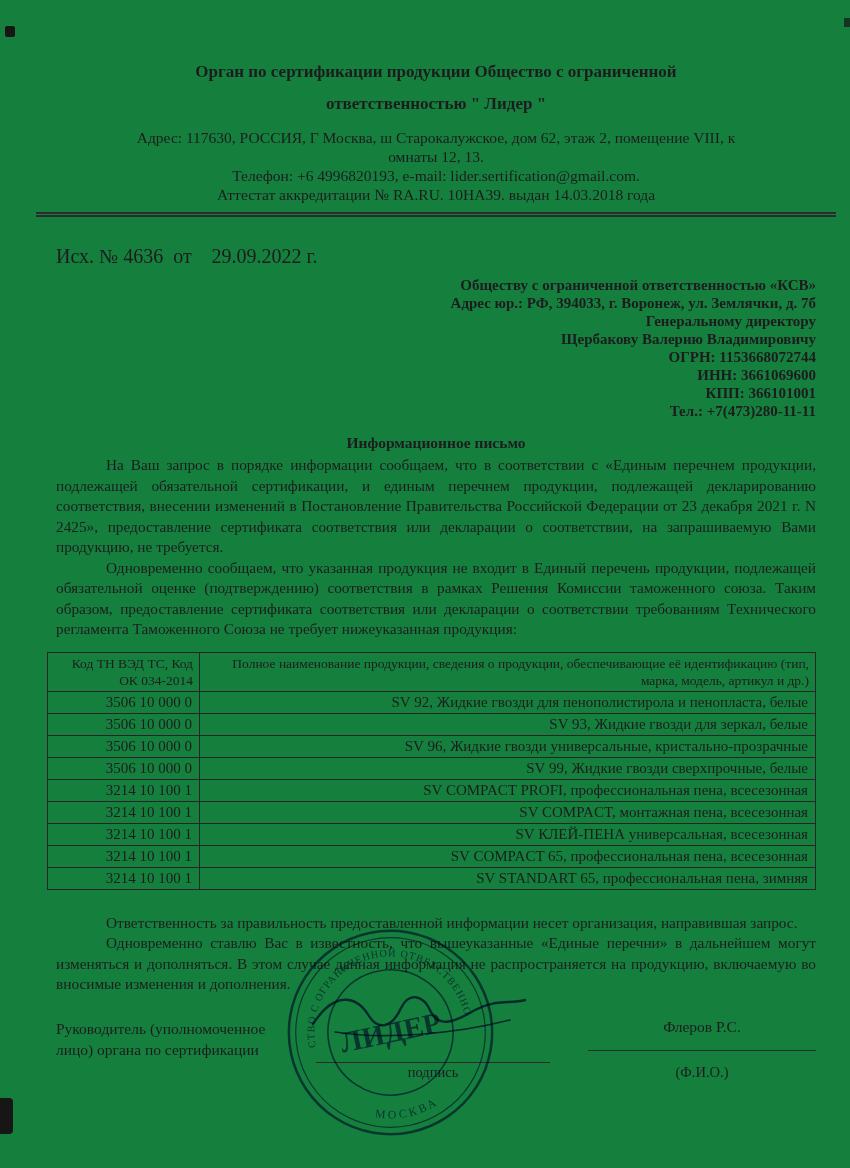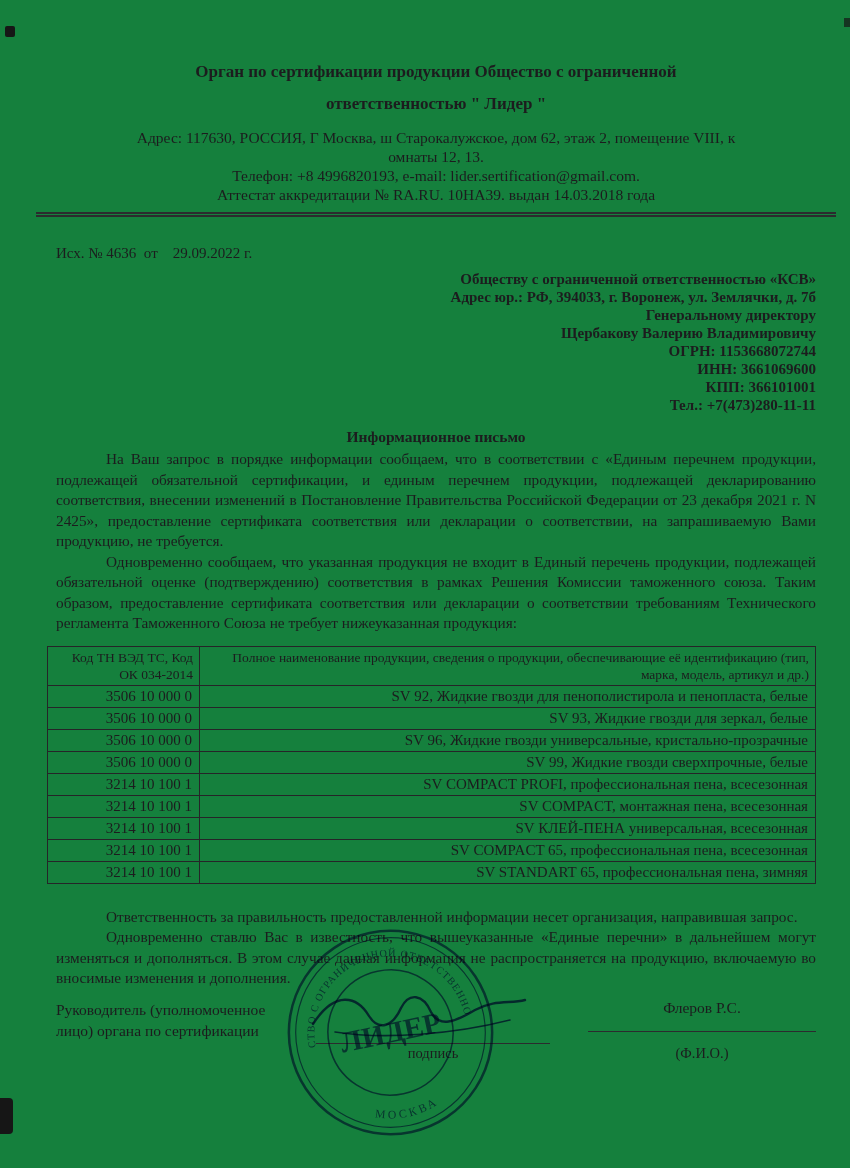--- a/index.html
+++ b/index.html
@@ -21,21 +21,21 @@
   .lh-title { font-weight: bold; font-size: 17px; line-height: 32px; }
   .lh-addr { font-size: 15.5px; line-height: 19px; }
   .lh-addr-first { margin-top: 8px; }
   .rule {
     margin: 8px -20px 0 -20px;
     height: 5px;
     border-top: 2px solid #2b2b2e;
     border-bottom: 2px solid #2b2b2e;
   }
 
-  .outgoing { margin-top: 28px; font-size: 15px; white-space: pre-wrap; }
+  .outgoing { margin-top: 28px; font-size: 20px; white-space: pre-wrap; }
 
   .recipient { margin-top: 8px; text-align: right; font-size: 15px; line-height: 18px; font-weight: bold; }
 
   .letter-title { margin-top: 14px; text-align: center; font-weight: bold; font-size: 15.5px; }
 
   .para {
     font-size: 15.3px;
     line-height: 20.5px;
     text-align: justify;
     text-indent: 50px;
@@ -54,21 +54,21 @@
     text-align: right;
     vertical-align: top;
     font-weight: normal;
   }
   table.products th { font-size: 13.5px; line-height: 17px; padding: 2px 6px; }
   table.products td { font-size: 15px; line-height: 19px; padding: 1px 7px; }
   .col-code { width: 152px; }
 
   .closing { margin-top: 23px; }
 
-  .sig-row { display: flex; margin-top: 10px; font-size: 15.5px; justify-content: space-between; }
+  .sig-row { display: flex; margin-top: 23px; font-size: 15.5px; justify-content: space-between; }
   .sig-role { width: 240px; line-height: 21px; }
   .sig-mid { flex: 1; margin: 0 38px 0 20px; display: flex; flex-direction: column; justify-content: flex-end; }
   .sig-line { border-bottom: 1.5px solid #2b2b2e; height: 30px; }
   .sig-caption { text-align: center; font-size: 14.5px; padding-top: 1px; }
   .sig-right { width: 228px; display: flex; flex-direction: column; justify-content: flex-end; gap: 12px; }
   .sig-name { text-align: center; font-size: 15.5px; padding-bottom: 2px; }
 
   .stamp {
     position: absolute;
     left: 283px;
@@ -103,21 +103,21 @@
   <div class="artifact artifact-bl"></div>
   <div class="artifact artifact-tr"></div>
 
   <div class="content">
 
     <header class="letterhead">
       <div class="lh-title">Орган по сертификации продукции Общество с ограниченной</div>
       <div class="lh-title">ответственностью " Лидер "</div>
       <div class="lh-addr lh-addr-first">Адрес: 117630, РОССИЯ, Г Москва, ш Старокалужское, дом 62, этаж 2, помещение VIII, к</div>
       <div class="lh-addr">омнаты 12, 13.</div>
-      <div class="lh-addr">Телефон: +8 4996820193, e-mail: lider.sertification@gmail.com.</div>
+      <div class="lh-addr">Телефон: +6 4996820193, e-mail: lider.sertification@gmail.com.</div>
       <div class="lh-addr">Аттестат аккредитации № RA.RU. 10НА39. выдан 14.03.2018 года</div>
     </header>
 
     <div class="rule"></div>
 
     <div class="outgoing">Исх. № 4636  от    29.09.2022 г.</div>
 
     <div class="recipient">
       <div>Обществу с ограниченной ответственностью «КСВ»</div>
       <div>Адрес юр.: РФ, 394033, г. Воронеж, ул. Землячки, д. 7б</div>

